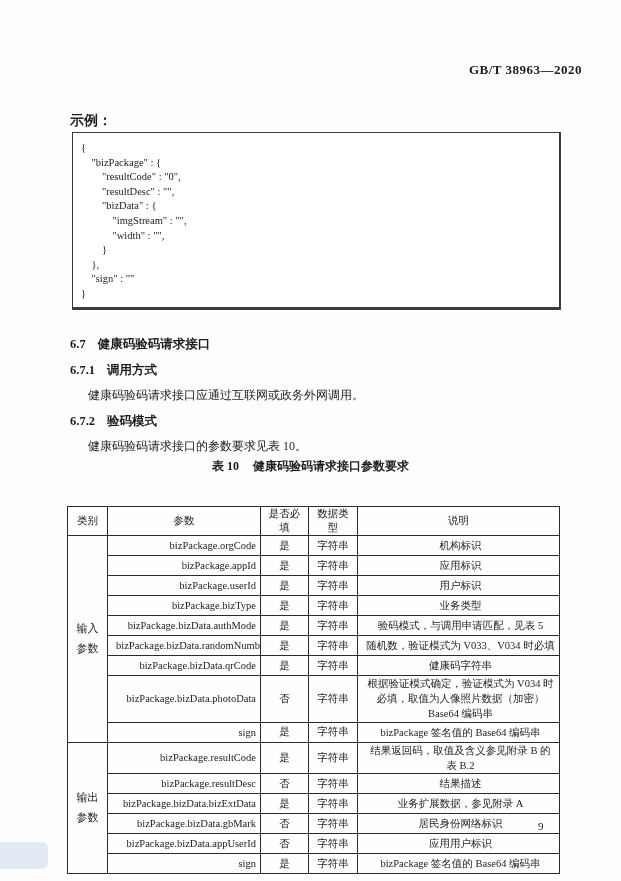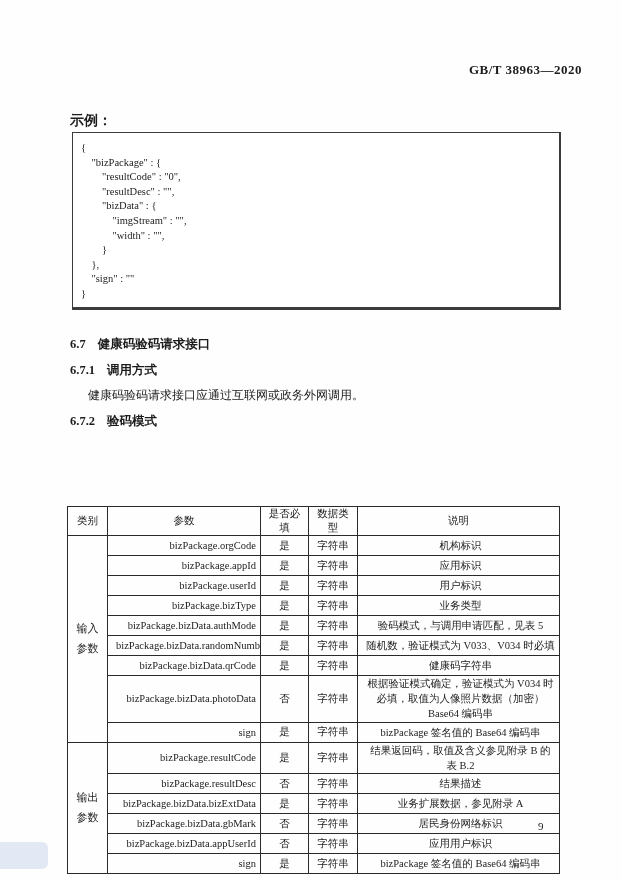--- a/index.html
+++ b/index.html
@@ -161,21 +161,25 @@
   <div class="sec-heading" style="top:362px">
     <span class="sec-num">6.7.1</span><span>调用方式</span>
   </div>
 
   <div class="sec-body" style="top:387px">健康码验码请求接口应通过互联网或政务外网调用。</div>
 
   <div class="sec-heading" style="top:413px">
     <span class="sec-num">6.7.2</span><span>验码模式</span>
   </div>
 
-
+  <div class="sec-body" style="top:438px">健康码验码请求接口的参数要求见表 10。</div>
+
+  <div class="table-caption">
+    <span class="cap-label">表 10</span><span>健康码验码请求接口参数要求</span>
+  </div>
 
   <table class="param-table">
     <colgroup>
       <col style="width:40px">
         <col style="width:153px">
         <col style="width:48px">
         <col style="width:49px">
         <col style="width:202px">
     </colgroup>
     <thead>

